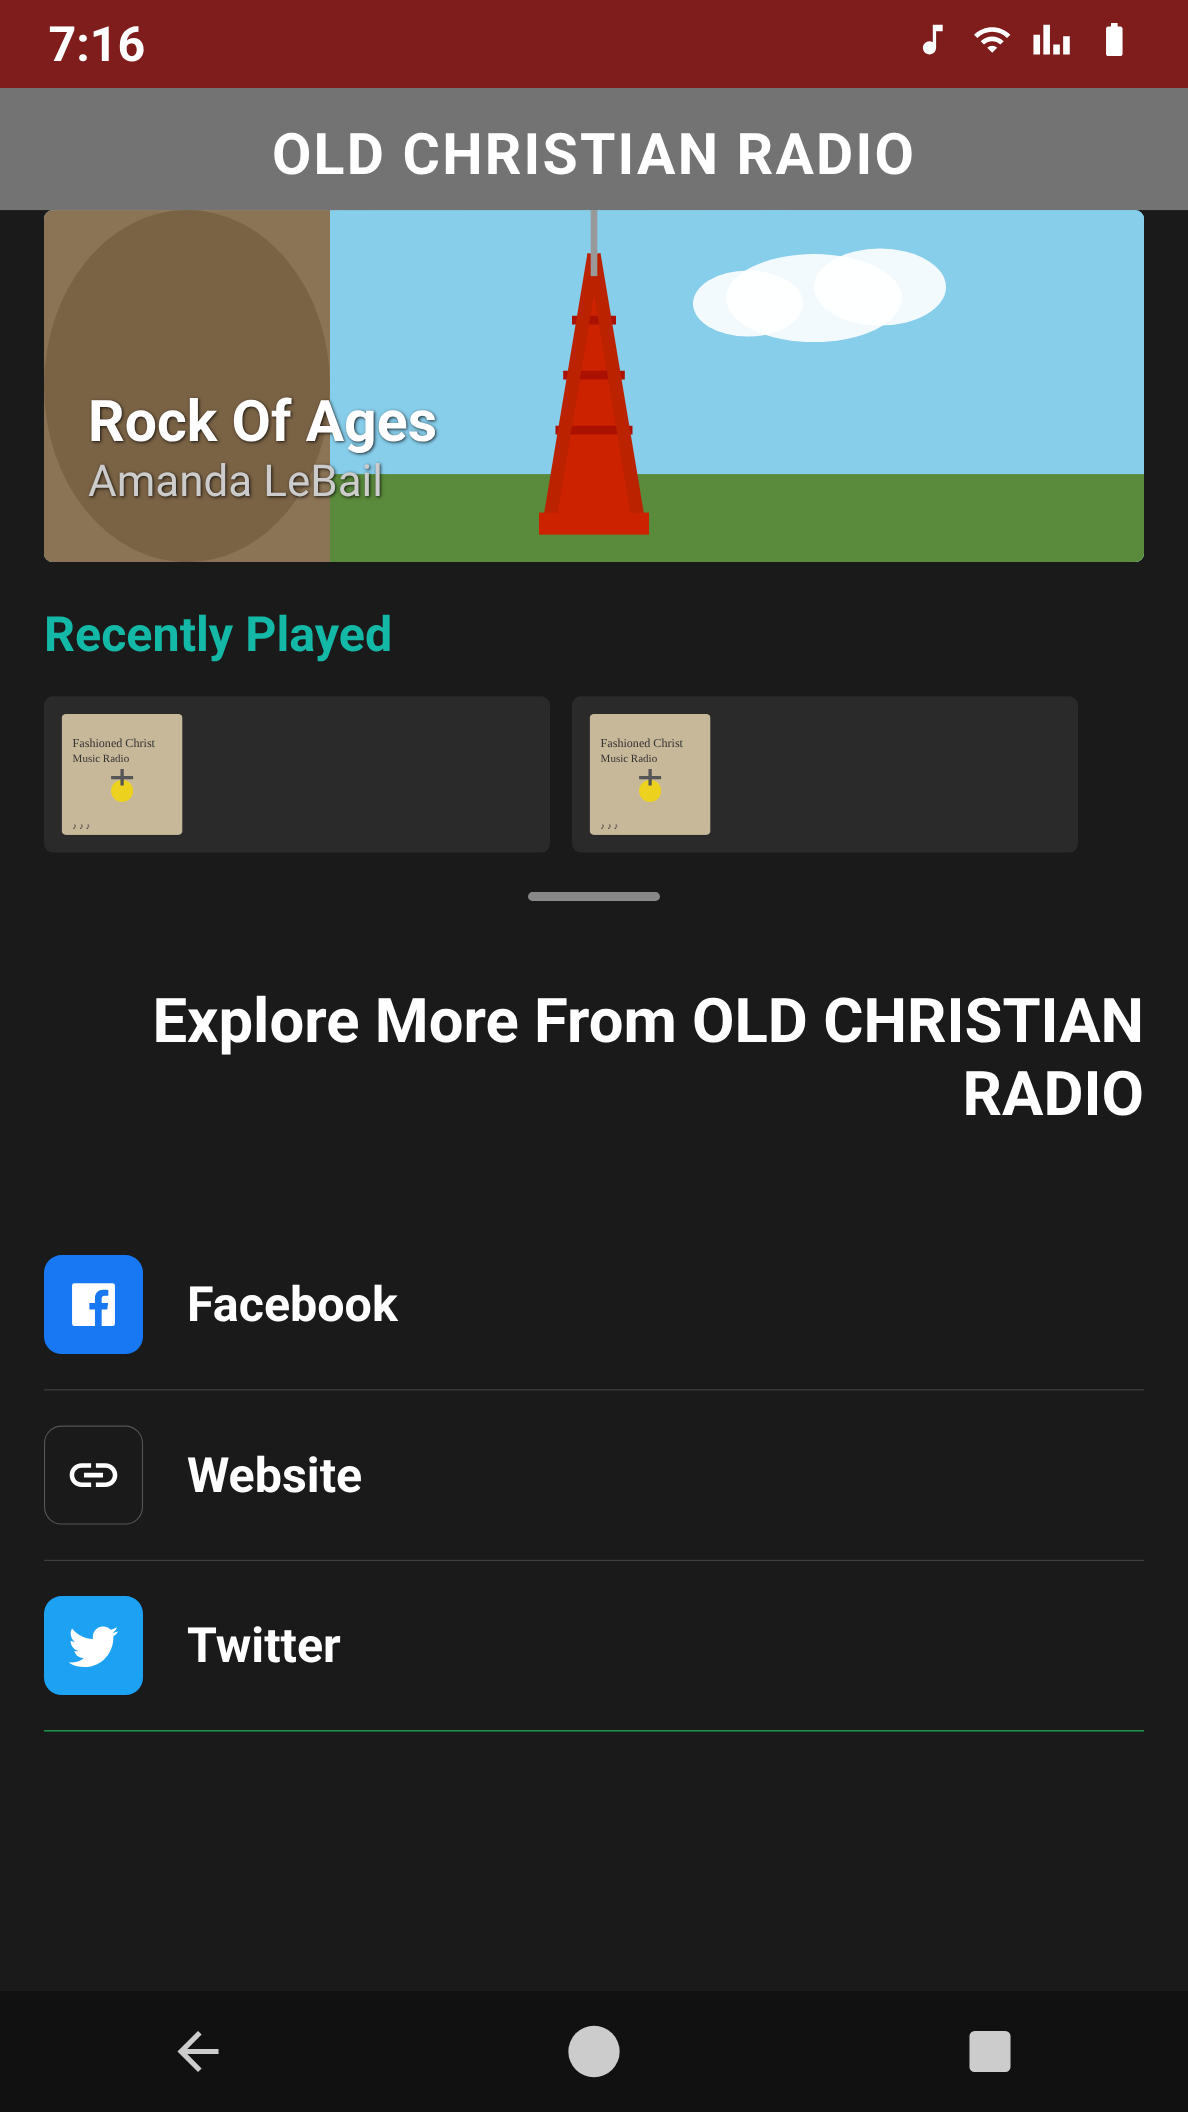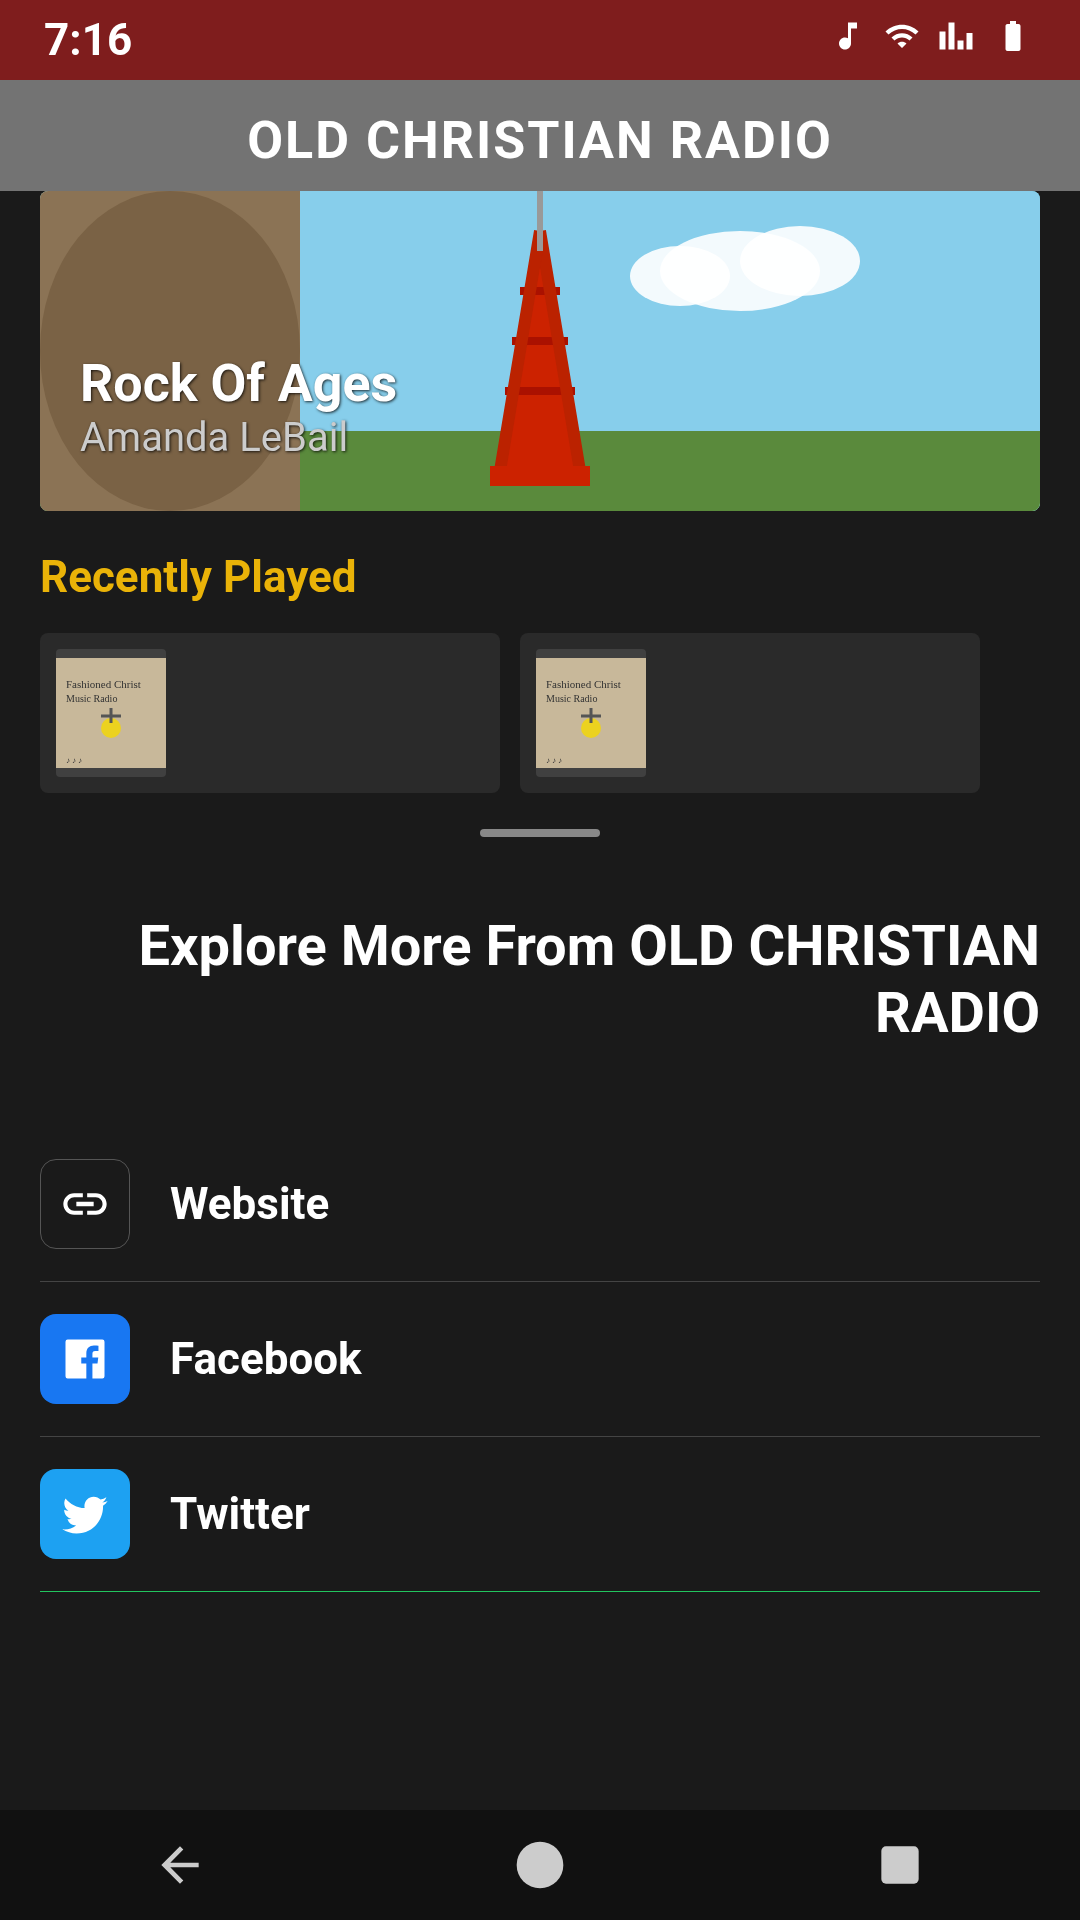--- a/index.html
+++ b/index.html
@@ -103,21 +103,21 @@
       font-size: 40px;
       color: #cccccc;
       text-shadow: 1px 1px 3px rgba(0,0,0,0.8);
     }
 
     
     .section-header {
       padding: 40px 40px 20px;
       font-size: 44px;
       font-weight: bold;
-      color: #eab308;
+      color: #14b8a6;
     }
 
     .recently-played-scroll {
       display: flex;
       flex-direction: row;
       gap: 20px;
       padding: 10px 40px 20px;
       overflow: hidden;
     }
 
@@ -126,21 +126,21 @@
       align-items: center;
       gap: 20px;
       min-width: 460px;
       background-color: #2a2a2a;
       border-radius: 8px;
       padding: 16px;
     }
 
     .track-thumbnail {
       width: 110px;
-      height: 128px;
+      height: 110px;
       border-radius: 4px;
       overflow: hidden;
       flex-shrink: 0;
       background: #404040;
       position: relative;
     }
 
     .track-thumbnail svg {
       width: 100%;
       height: 100%;
@@ -364,35 +364,35 @@
   <div class="scroll-bar"></div>
 </div>
 
 <div class="explore-section">
   <h2 class="explore-title">Explore More From OLD CHRISTIAN RADIO</h2>
 </div>
 
 <div class="social-links">
 
   <div class="social-item">
+    <div class="social-icon-wrapper facebook">
+      <svg width="52" height="52" viewBox="0 0 24 24" fill="white">
+        <path d="M20 3H4a1 1 0 0 0-1 1v16a1 1 0 0 0 1 1h8.615v-6.96h-2.338v-2.725h2.338v-2c0-2.325 1.42-3.592 3.5-3.592.699-.002 1.399.034 2.095.107v2.42h-1.435c-1.128 0-1.348.538-1.348 1.325v1.735h2.697l-.35 2.725h-2.348V21H20a1 1 0 0 0 1-1V4a1 1 0 0 0-1-1z"></path>
+      </svg>
+    </div>
+    <span class="social-label">Facebook</span>
+  </div>
+
+  <div class="social-item">
     <div class="social-icon-wrapper link">
       <svg width="52" height="52" viewBox="0 0 24 24" fill="white">
         <path d="M3.9 12c0-1.71 1.39-3.1 3.1-3.1h4V7H7c-2.76 0-5 2.24-5 5s2.24 5 5 5h4v-1.9H7c-1.71 0-3.1-1.39-3.1-3.1zM8 13h8v-2H8v2zm9-6h-4v1.9h4c1.71 0 3.1 1.39 3.1 3.1s-1.39 3.1-3.1 3.1h-4V17h4c2.76 0 5-2.24 5-5s-2.24-5-5-5z"></path>
       </svg>
     </div>
     <span class="social-label">Website</span>
-  </div>
-
-  <div class="social-item">
-    <div class="social-icon-wrapper facebook">
-      <svg width="52" height="52" viewBox="0 0 24 24" fill="white">
-        <path d="M20 3H4a1 1 0 0 0-1 1v16a1 1 0 0 0 1 1h8.615v-6.96h-2.338v-2.725h2.338v-2c0-2.325 1.42-3.592 3.5-3.592.699-.002 1.399.034 2.095.107v2.42h-1.435c-1.128 0-1.348.538-1.348 1.325v1.735h2.697l-.35 2.725h-2.348V21H20a1 1 0 0 0 1-1V4a1 1 0 0 0-1-1z"></path>
-      </svg>
-    </div>
-    <span class="social-label">Facebook</span>
   </div>
 
   <div class="social-item">
     <div class="social-icon-wrapper twitter">
       <svg width="52" height="52" viewBox="0 0 24 24" fill="white">
         <path d="M22.46 6c-.77.35-1.6.58-2.46.69.88-.53 1.56-1.37 1.88-2.38-.83.5-1.75.85-2.72 1.05C18.37 4.5 17.26 4 16 4c-2.35 0-4.27 1.92-4.27 4.29 0 .34.04.67.11.98C8.28 9.09 5.11 7.38 3 4.79c-.37.63-.58 1.37-.58 2.15 0 1.49.75 2.81 1.91 3.56-.71 0-1.37-.2-1.95-.5v.03c0 2.08 1.48 3.82 3.44 4.21a4.22 4.22 0 0 1-1.93.07 4.28 4.28 0 0 0 4 2.98 8.521 8.521 0 0 1-5.33 1.84c-.34 0-.68-.02-1.02-.06C3.44 20.29 5.7 21 8.12 21 16 21 20.33 14.46 20.33 8.79c0-.19 0-.37-.01-.56.84-.6 1.56-1.36 2.14-2.23z"></path>
       </svg>
     </div>
     <span class="social-label">Twitter</span>
   </div>

